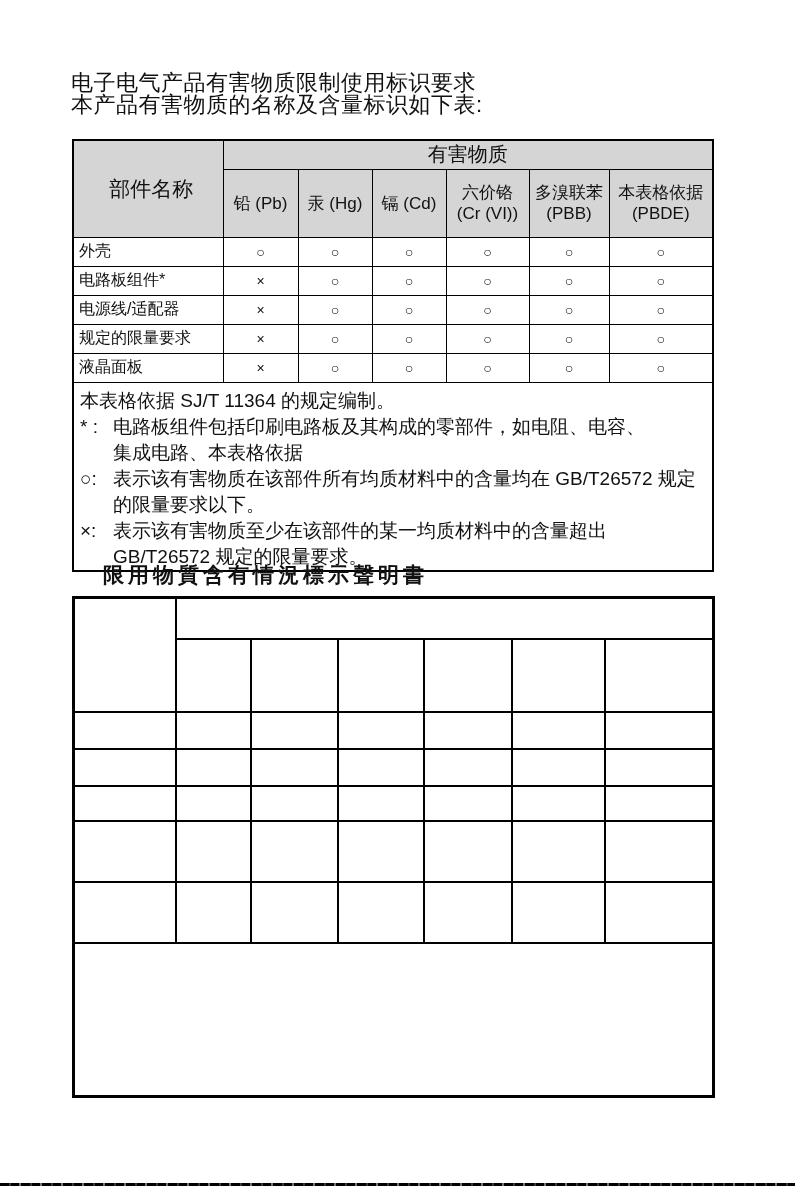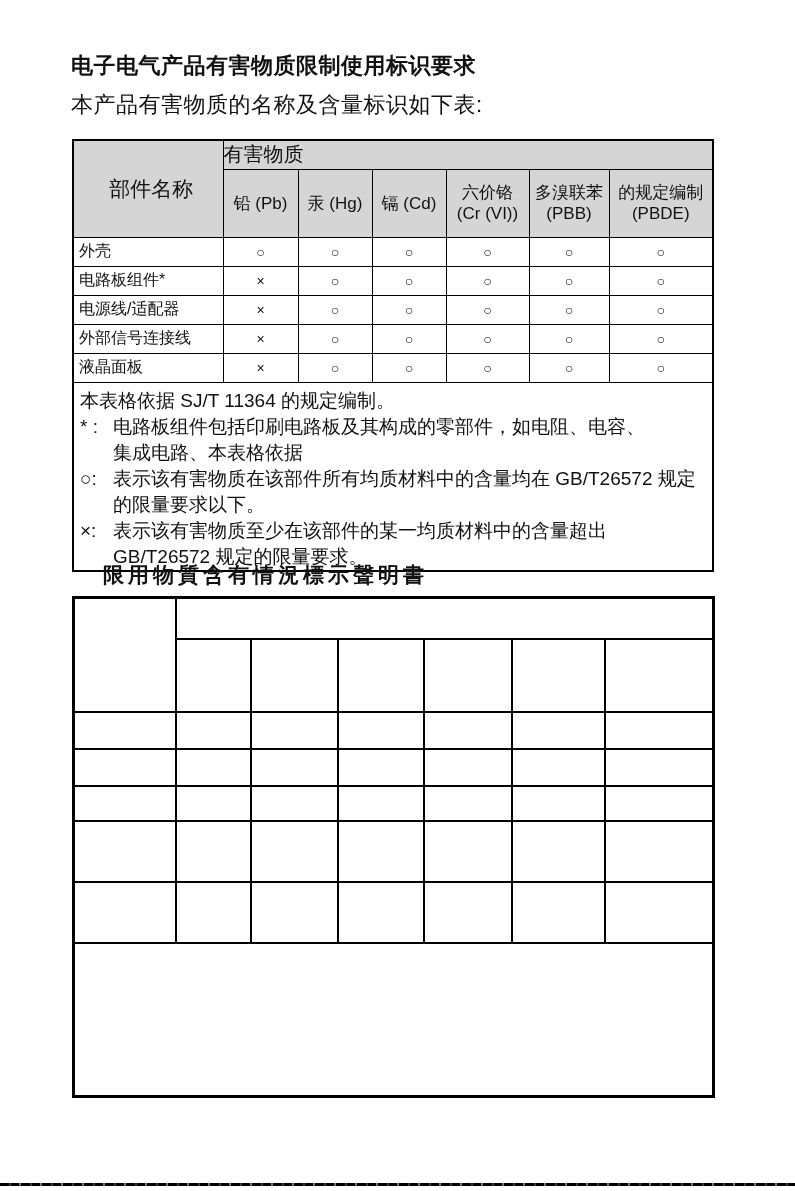--- a/index.html
+++ b/index.html
@@ -3,35 +3,35 @@
 <meta charset="utf-8">
 <style>
   * { margin:0; padding:0; box-sizing:border-box; }
   html,body { background:#ffffff; }
   body {
     width:795px; height:1191px; position:relative;
     font-family:"Liberation Sans", sans-serif; color:#111;
     overflow:hidden;
   }
   .doc-title {
-    position:absolute; left:71px; top:51px;
-    font-size:22px; font-weight:bold; letter-spacing:0.5px; white-space:nowrap;
+    position:absolute; left:71px; top:68px;
+    font-size:22px; font-weight:normal; letter-spacing:0.5px; white-space:nowrap;
   }
   .doc-subtitle {
     position:absolute; left:71px; top:90px;
     font-size:22px; font-weight:normal; letter-spacing:0.5px; white-space:nowrap;
   }
   table { border-collapse:collapse; table-layout:fixed; position:absolute; background:#fff; }
 
   
   #hazard-table { left:72px; top:139px; width:640px; border:2px solid #000; }
   #hazard-table th, #hazard-table td { border:1px solid #000; padding:0; overflow:hidden; }
   #hazard-table thead th { background:#d5d5d5; font-weight:normal; }
   .part-header { font-size:21px; text-align:center; padding-left:6px !important; }
-  .group-header { font-size:20px; text-align:left;margin-left:25px; }
+  .group-header { font-size:20px; text-align:center;margin-left:25px; }
   .sub-header { font-size:17px; text-align:center; vertical-align:middle; }
   .sub-line { line-height:21px; text-align:center; }
   .part-cell { font-size:16px; text-align:left; padding-left:5px !important; white-space:nowrap; }
   .mark-cell { text-align:center; font-size:14px; vertical-align:middle; }
   .notes-cell { vertical-align:top; padding:5px 8px 0 6px !important; }
   .note-plain { font-size:19px; line-height:26px; }
   .note-row { display:flex; font-size:19px; }
   .note-marker { flex:0 0 33px; line-height:26px; }
   .note-lines { flex:1; }
   .note-line { line-height:26px; white-space:nowrap; }
@@ -88,21 +88,21 @@
       </th>
       <th class="sub-header">
         <div class="sub-line">六价铬</div>
         <div class="sub-line">(Cr (VI))</div>
       </th>
       <th class="sub-header">
         <div class="sub-line">多溴联苯</div>
         <div class="sub-line">(PBB)</div>
       </th>
       <th class="sub-header">
-        <div class="sub-line">的规定编制</div>
+        <div class="sub-line">本表格依据</div>
         <div class="sub-line">(PBDE)</div>
       </th>
     </tr>
   </thead>
   <tbody>
     <tr style="height:29px">
       <td class="part-cell">外壳</td>
       <td class="mark-cell">○</td>
       <td class="mark-cell">○</td>
       <td class="mark-cell">○</td>
@@ -122,21 +122,21 @@
     <tr style="height:29px">
       <td class="part-cell">电源线/适配器</td>
       <td class="mark-cell">×</td>
       <td class="mark-cell">○</td>
       <td class="mark-cell">○</td>
       <td class="mark-cell">○</td>
       <td class="mark-cell">○</td>
       <td class="mark-cell">○</td>
     </tr>
     <tr style="height:29px">
-      <td class="part-cell">外部信号连接线</td>
+      <td class="part-cell">规定的限量要求</td>
       <td class="mark-cell">×</td>
       <td class="mark-cell">○</td>
       <td class="mark-cell">○</td>
       <td class="mark-cell">○</td>
       <td class="mark-cell">○</td>
       <td class="mark-cell">○</td>
     </tr>
     <tr style="height:29px">
       <td class="part-cell">液晶面板</td>
       <td class="mark-cell">×</td>

